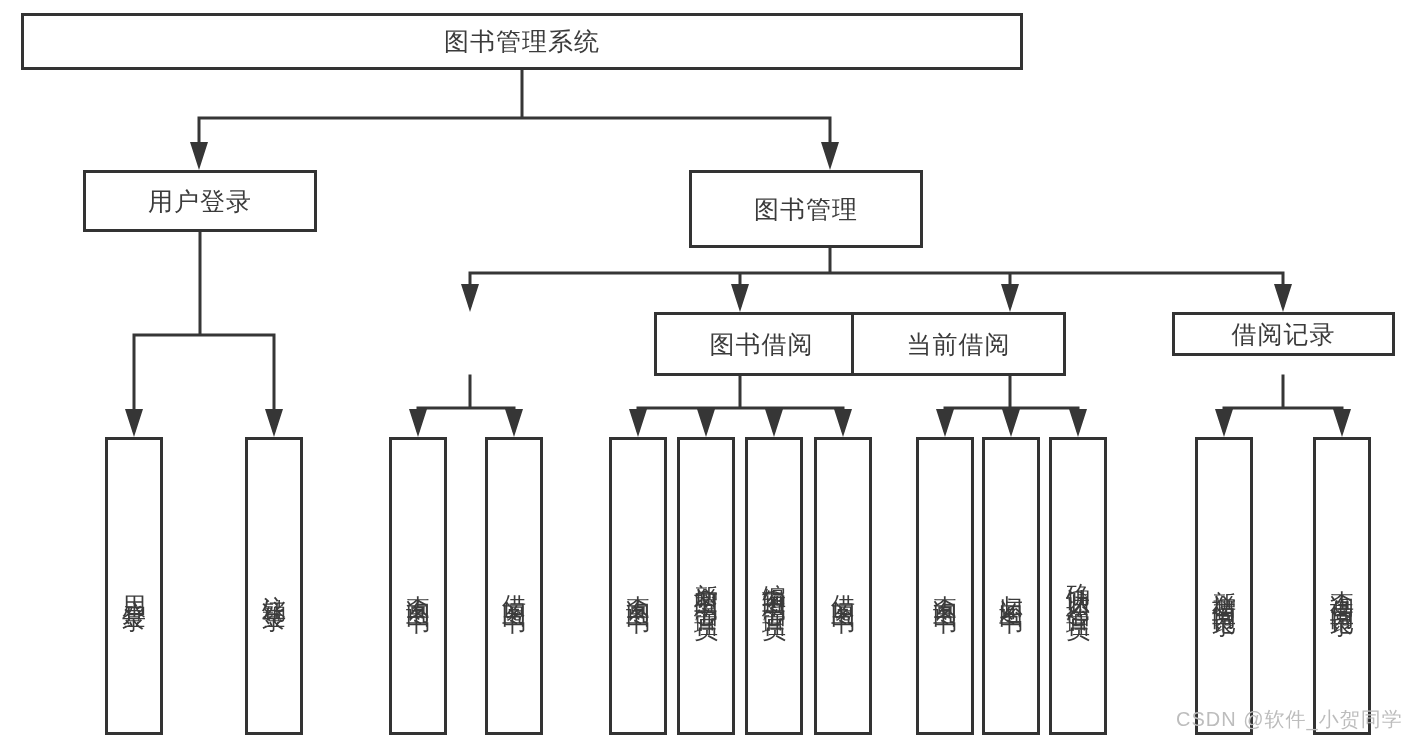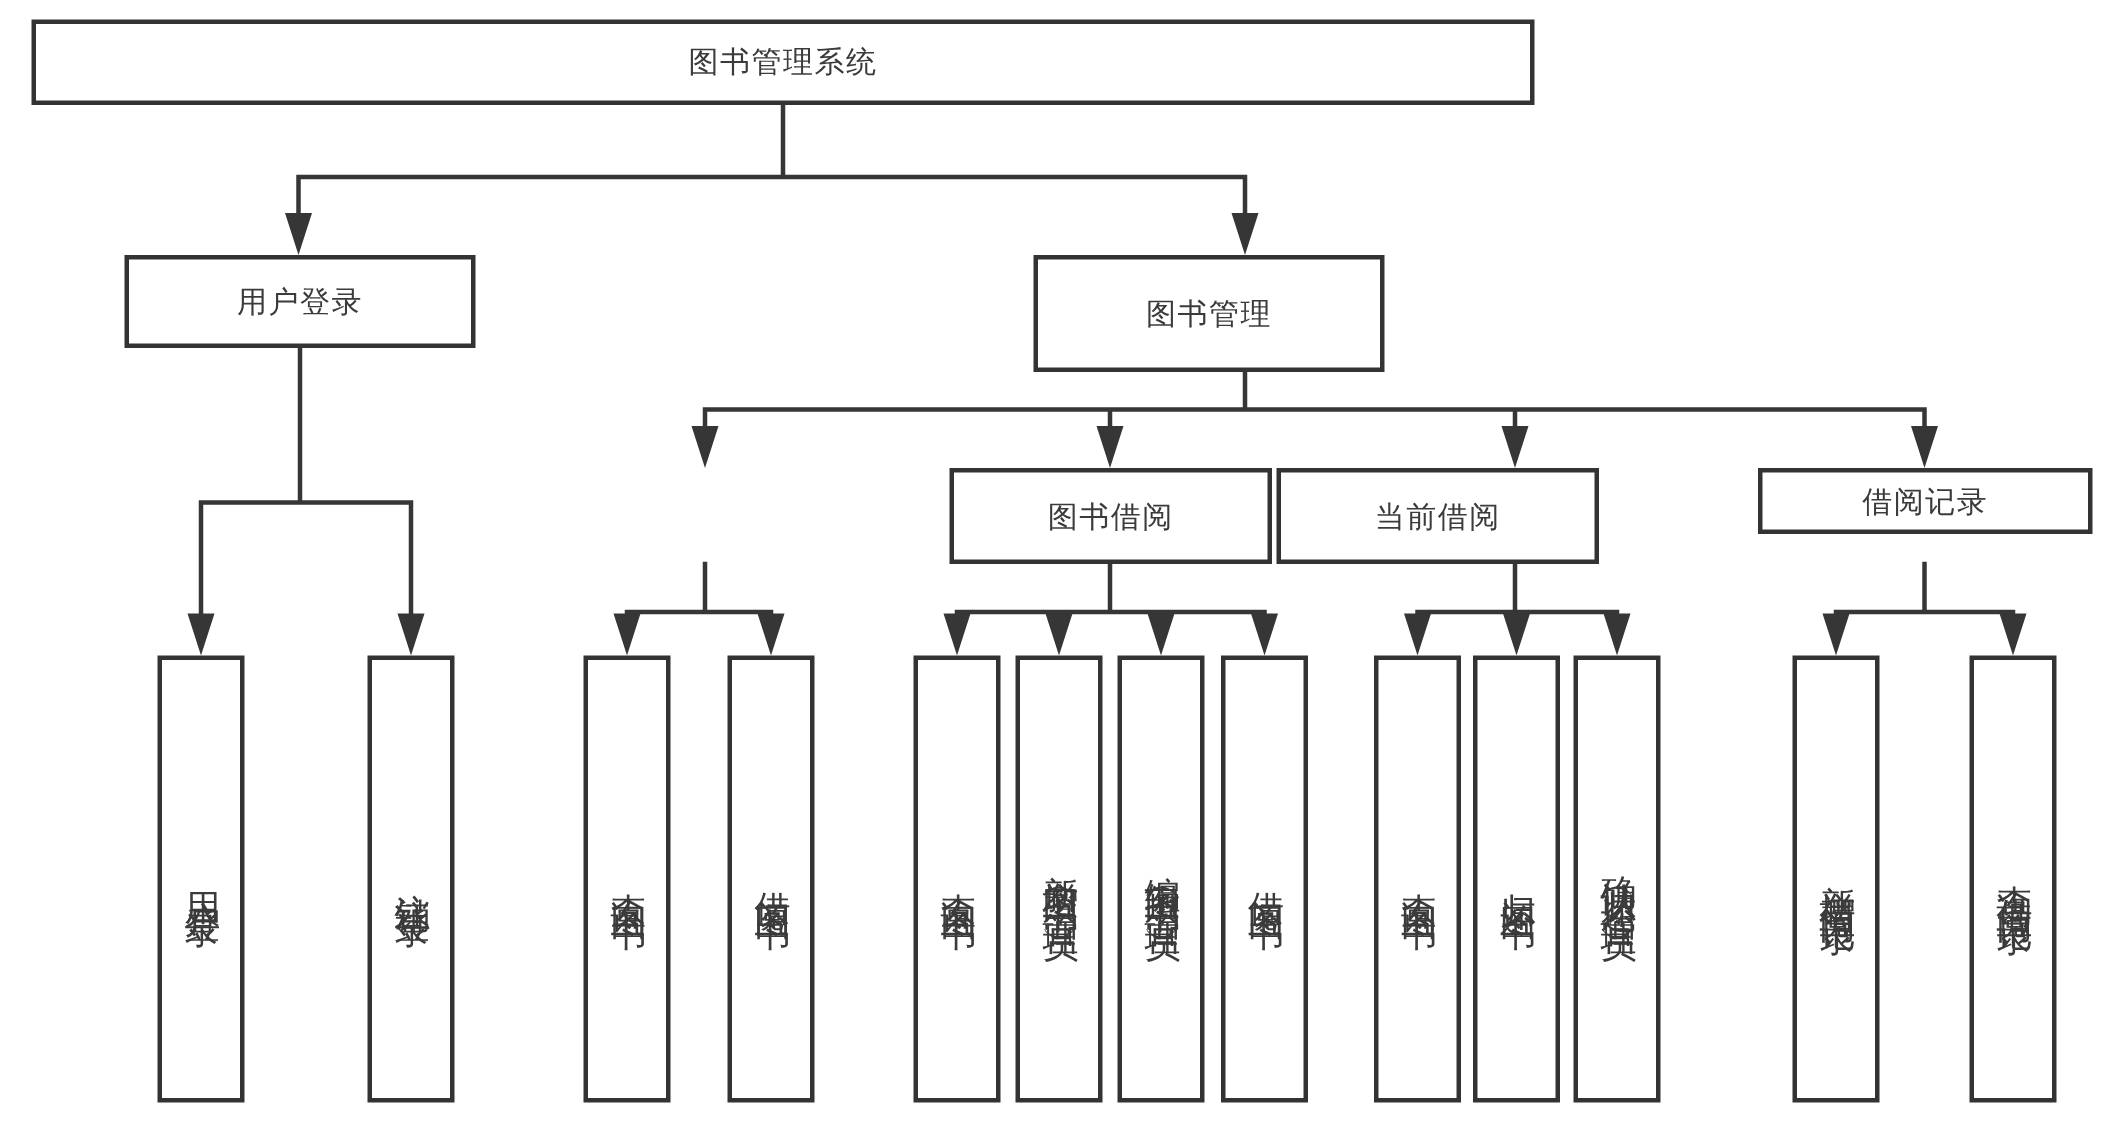--- a/index.html
+++ b/index.html
@@ -29,21 +29,21 @@
     border: 3px solid #333333;
     background: #ffffff;
     display: flex;
     align-items: center;
     justify-content: center;
     color: #3b3b3b;
     z-index: 2;
     text-align: center;
   }
   .box.h {
-    font-size: 20px;
+    font-size: 25px;
     letter-spacing: 1px;
   }
   .box.v {
     writing-mode: vertical-rl;
     text-orientation: mixed;
     font-size: 24px;
     letter-spacing: 5px;
     line-height: 1;
   }
   .watermark {
@@ -83,21 +83,21 @@
              M936 409 L954 409 L945 437 Z  M1002 409 L1020 409 L1011 437 Z
              M1069 409 L1087 409 L1078 437 Z
              M1215 409 L1233 409 L1224 437 Z  M1333 409 L1351 409 L1342 437 Z" fill="#363636" stroke="none"></path>
   </svg>
 
   <div class="box h" style="left:21px; top:13px; width:1002px; height:57px">图书管理系统</div>
 
   <div class="box h" style="left:83px; top:170px; width:234px; height:62px">用户登录</div>
   <div class="box h" style="left:689px; top:170px; width:234px; height:78px">图书管理</div>
 
-  <div class="box h" style="left:633px; top:312px; width:215px; height:64px">图书借阅</div>
+  <div class="box h" style="left:654px; top:312px; width:215px; height:64px">图书借阅</div>
   <div class="box h" style="left:851px; top:312px; width:215px; height:64px">当前借阅</div>
   <div class="box h" style="left:1172px; top:312px; width:223px; height:44px">借阅记录</div>
 
   <div class="box v" style="left:105px; top:437px; width:58px; height:298px">用户登录</div>
   <div class="box v" style="left:245px; top:437px; width:58px; height:298px">注销登录</div>
 
   <div class="box v" style="left:389px; top:437px; width:58px; height:298px">查询图书</div>
   <div class="box v" style="left:485px; top:437px; width:58px; height:298px">借阅图书</div>
 
   <div class="box v" style="left:609px; top:437px; width:58px; height:298px">查询图书</div>
@@ -105,14 +105,15 @@
   <div class="box v" style="left:745px; top:437px; width:58px; height:298px">编辑图书（管理员）</div>
   <div class="box v" style="left:814px; top:437px; width:58px; height:298px">借阅图书</div>
 
   <div class="box v" style="left:916px; top:437px; width:58px; height:298px">查询图书</div>
   <div class="box v" style="left:982px; top:437px; width:58px; height:298px">归还图书</div>
   <div class="box v" style="left:1049px; top:437px; width:58px; height:298px">确认归还（管理员）</div>
 
   <div class="box v" style="left:1195px; top:437px; width:58px; height:298px">新增借阅记录</div>
   <div class="box v" style="left:1313px; top:437px; width:58px; height:298px">查询借阅记录</div>
 
+  <div class="watermark">CSDN @软件_小贺同学</div>
 
 </div>
 
 </body></html>

